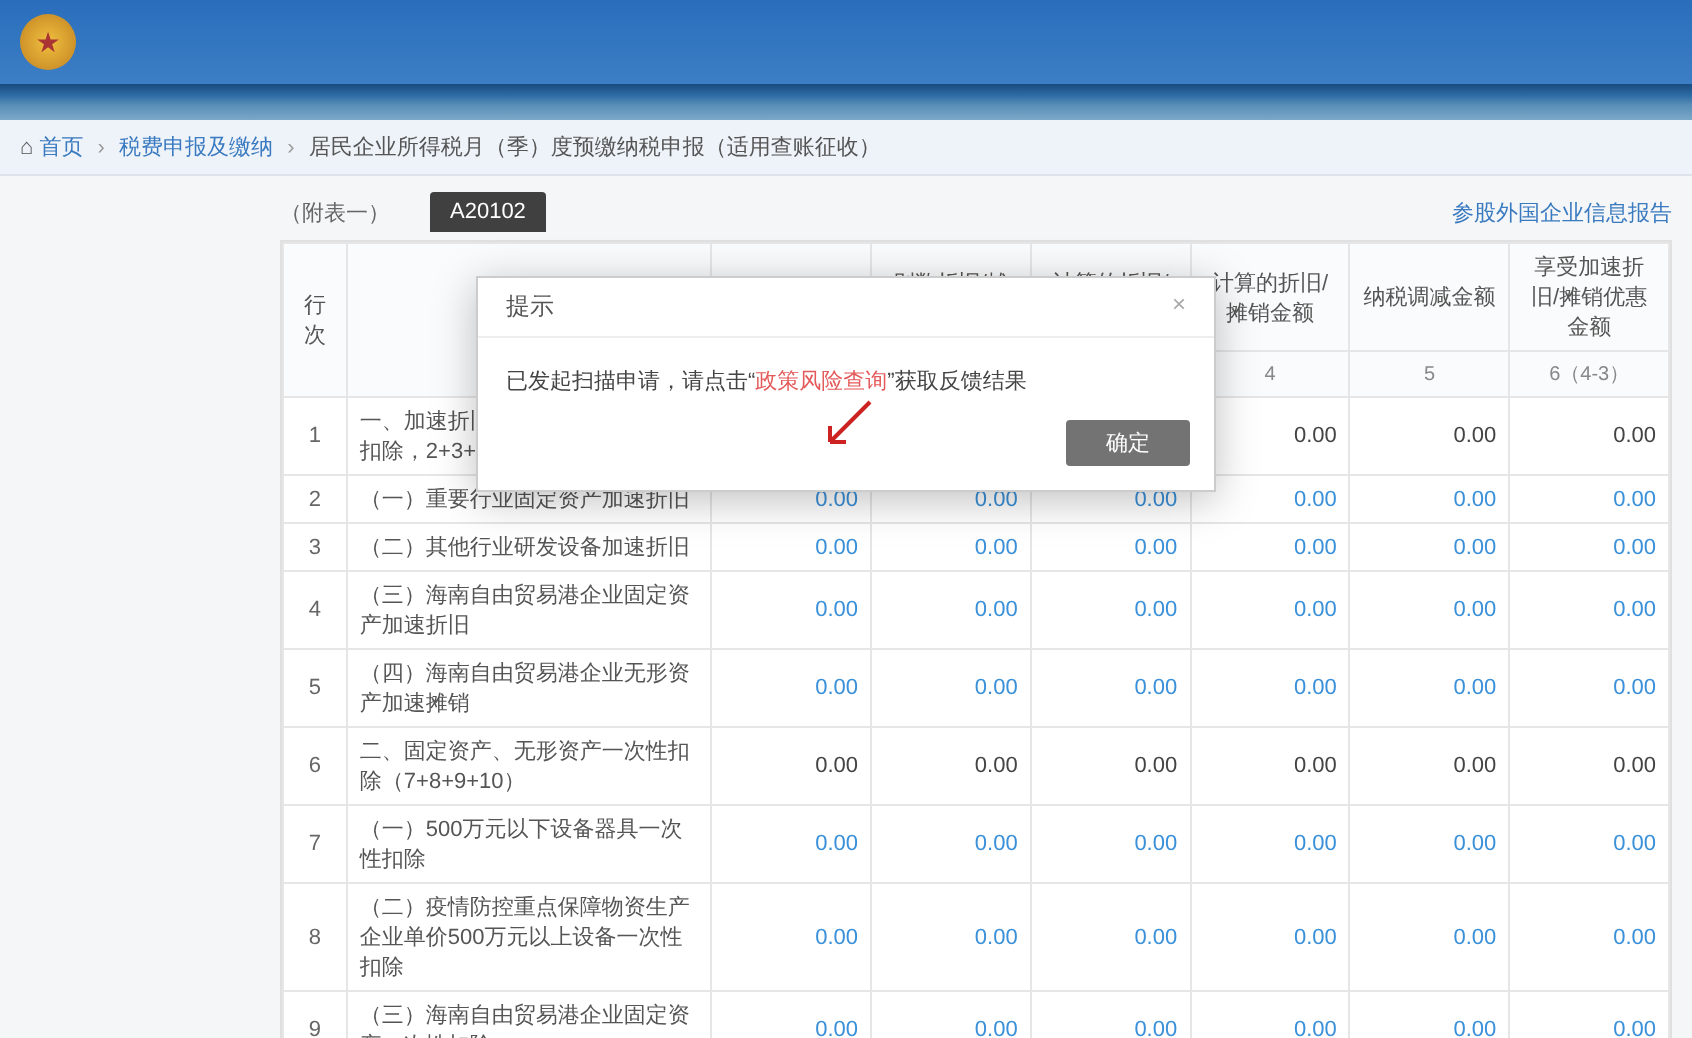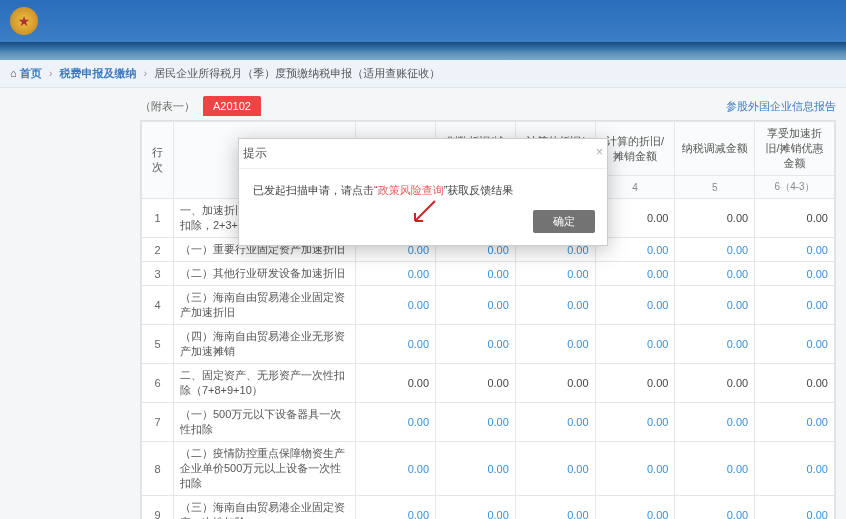--- a/index.html
+++ b/index.html
@@ -3,38 +3,38 @@
 <meta charset="utf-8">
 <style>
   * { margin: 0; padding: 0; box-sizing: border-box; font-family: "Microsoft YaHei", Arial, sans-serif; }
   body { background: #f5f6f7; font-size: 11px; color: #333; width: 846px; }
   .header { background: linear-gradient(#2a6dbb, #3c7fc5); height: 42px; display: flex; align-items: center; padding: 0 10px; color: #fff; }
   .emblem { width: 28px; height: 28px; background: radial-gradient(#f0c040, #c08020); border-radius: 50%; margin-right: 10px; display:flex;align-items:center;justify-content:center;font-size:14px;color:#a33; }
   .header-title { font-size: 18px; font-weight: bold; letter-spacing: 1px; }
   .banner { height: 18px; background: linear-gradient(#1a4b7e 0%, #2b6aa3 30%, #5a8fb8 60%, #7ba8c8 100%); }
   .breadcrumb { background: #eef3f9; padding: 6px 10px; font-size: 11px; color: #555; border-bottom: 1px solid #dde4ec; }
   .breadcrumb .sep { margin: 0 4px; color: #999; }
-  .breadcrumb a { color: #3a7ac0; text-decoration: none; font-weight: bold; }
+  .breadcrumb a { color: #3a7ac0; text-decoration: none; }
   .content { padding: 8px 0 0 0; position: relative; }
   .tabs-row { display: flex; align-items: center; padding: 0 10px 0 140px; font-size: 11px; text-align: right; }
   .tab-left { color: #666; margin-right: 8px; }
-  .tab-active { background: #ef4444; color: #fff; padding: 4px 10px; border-radius: 2px 2px 0 0; }
+  .tab-active { background: #404040; color: #fff; padding: 4px 10px; border-radius: 2px 2px 0 0; margin-left: 12px; }
   .tab-right { margin-left: auto; color: #3a7ac0; }
   .table-wrap { margin: 4px 10px 0 140px; background: #fff; border: 1px solid #e0e0e0; }
   table { width: 100%; border-collapse: collapse; font-size: 11px; }
   th, td { border: 1px solid #e6e6e6; padding: 4px 6px; text-align: center; vertical-align: middle; }
   th { background: #fafbfc; color: #555; font-weight: normal; }
   .th2 { background: #fafbfc; color: #888; font-size: 10px; }
   td.proj { text-align: left; color: #555; width: 160px; }
   td.idx { width: 28px; color: #666; }
   td.val { text-align: right; color: #444; width: 70px; }
   td.link { color: #3a90d9; }
   
   .modal { position: absolute; left: 50%; transform: translateX(-50%); top: 50px; width: 370px; background: #fff; border: 1px solid #ccc; box-shadow: 0 4px 20px rgba(0,0,0,.25); z-index: 50; }
-  .modal-head { padding: 6px 4px; font-size: 12px; color: #555; border-bottom: 1px solid #eee; display:flex; justify-content:space-between; }
+  .modal-head { padding: 6px 14px; font-size: 12px; color: #555; border-bottom: 1px solid #eee; display:flex; justify-content:space-between; }
   .modal-close { color:#aaa; cursor:pointer; }
   .modal-body { padding: 14px 14px 4px 14px; font-size: 11px; color: #444; position: relative; }
   .modal-body .hl { color: #e45a5a; }
   .modal-foot { padding: 8px 12px 12px; text-align: right; }
   .modal-ok { background: #737373; color:#fff; padding: 4px 20px; border-radius: 2px; font-size:11px; cursor:pointer; display:inline-block; }
   .arrow { position:absolute; left: 170px; top: 30px; width: 30px; height: 30px; }
   .arrow svg path { stroke:#c22; stroke-width:2; fill:none; }
 </style>
 </head>
 <body>

